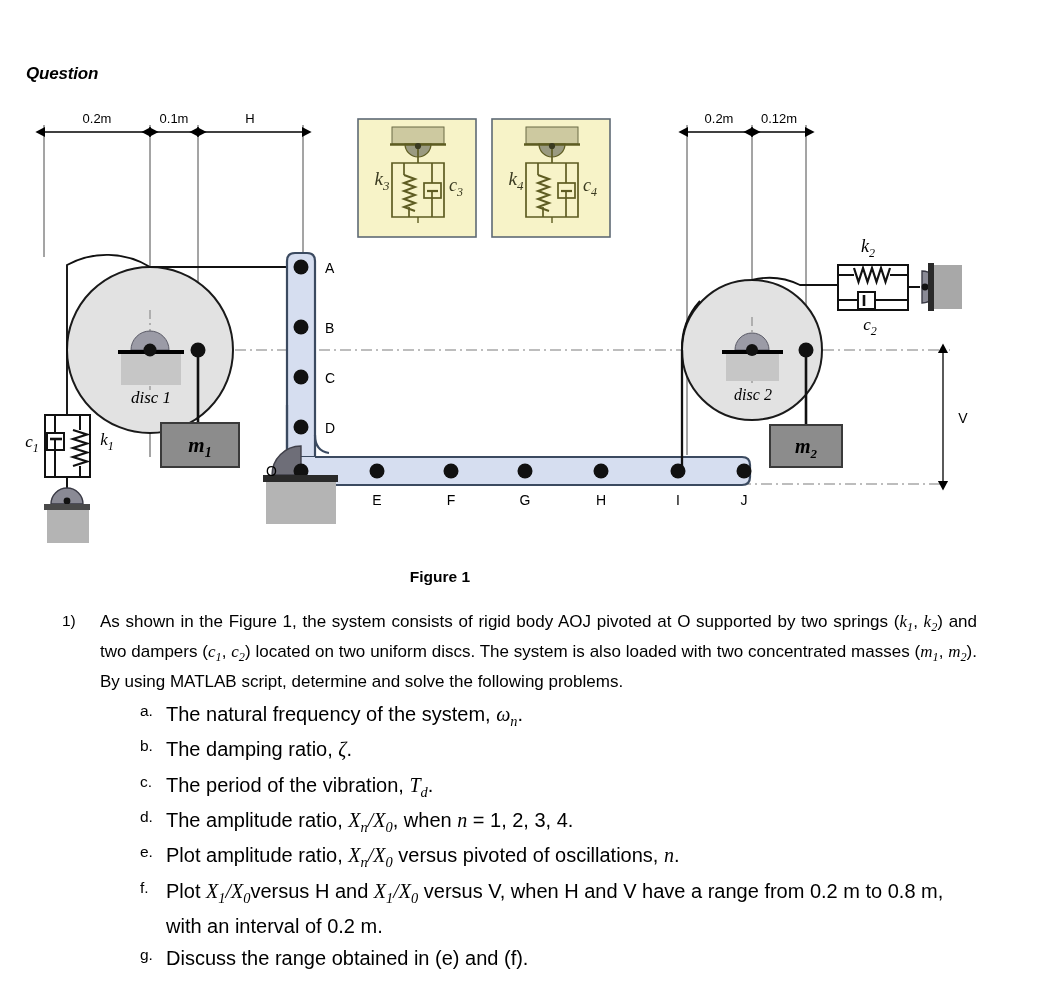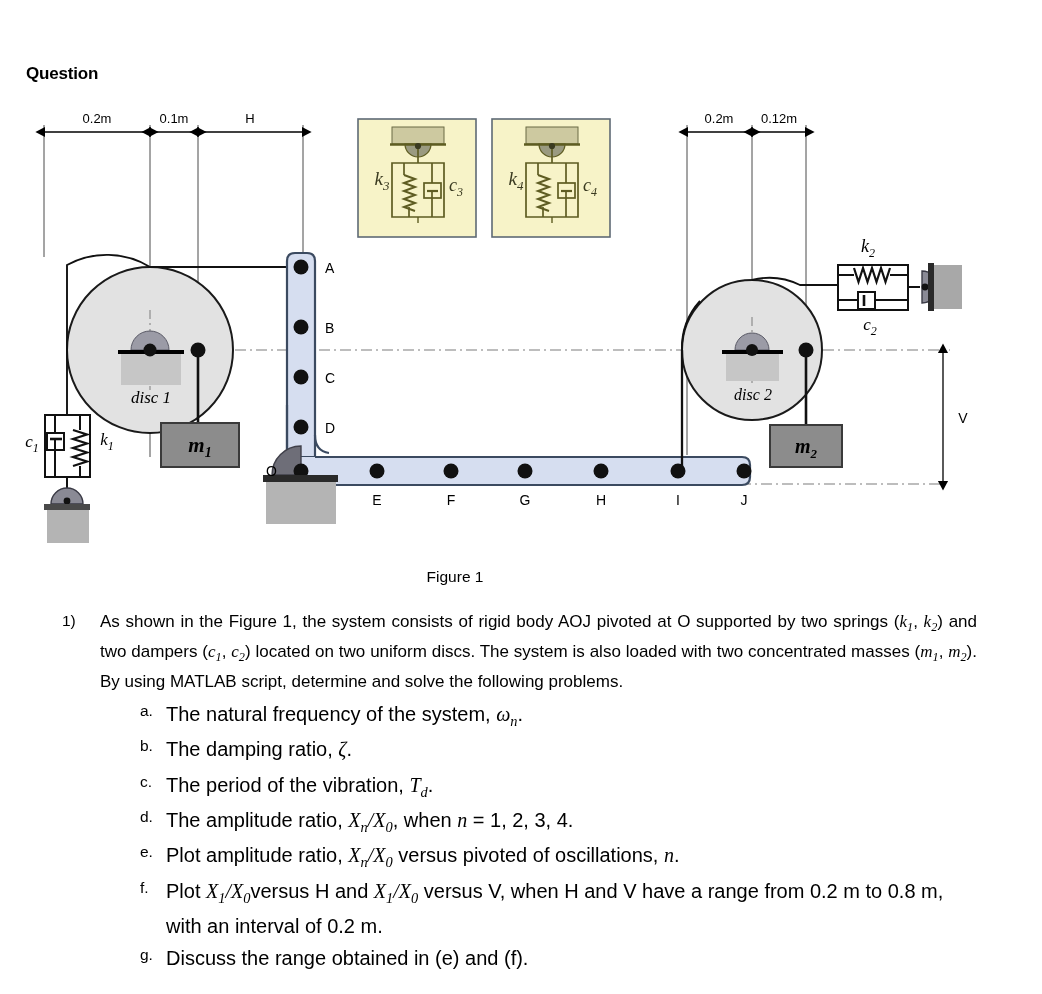--- a/index.html
+++ b/index.html
@@ -14,36 +14,37 @@
     color: #000000;
     overflow: hidden;
   }
 
   .heading {
     position: absolute;
     left: 26px; top: 64px;
     font-size: 17px;
     font-weight: bold;
     letter-spacing: -0.2px;
+    font-style: italic;
   }
 
   .figure-wrap {
     position: absolute;
     left: 0; top: 105px;
     width: 931px; height: 450px;
   }
   .figure-wrap svg { display: block; }
 
   .fig-caption {
     position: absolute;
-    left: 15px; top: 568px;
+    left: 0; top: 568px;
     width: 880px;
     text-align: center;
     font-size: 15.5px;
-    font-weight: normal;
+    font-weight: bold;
   }
 
   .qbody {
     position: absolute;
     left: 62px; top: 608px;
     width: 915px;
   }
   .q-num-row {
     display: flex;
     align-items: flex-start;

